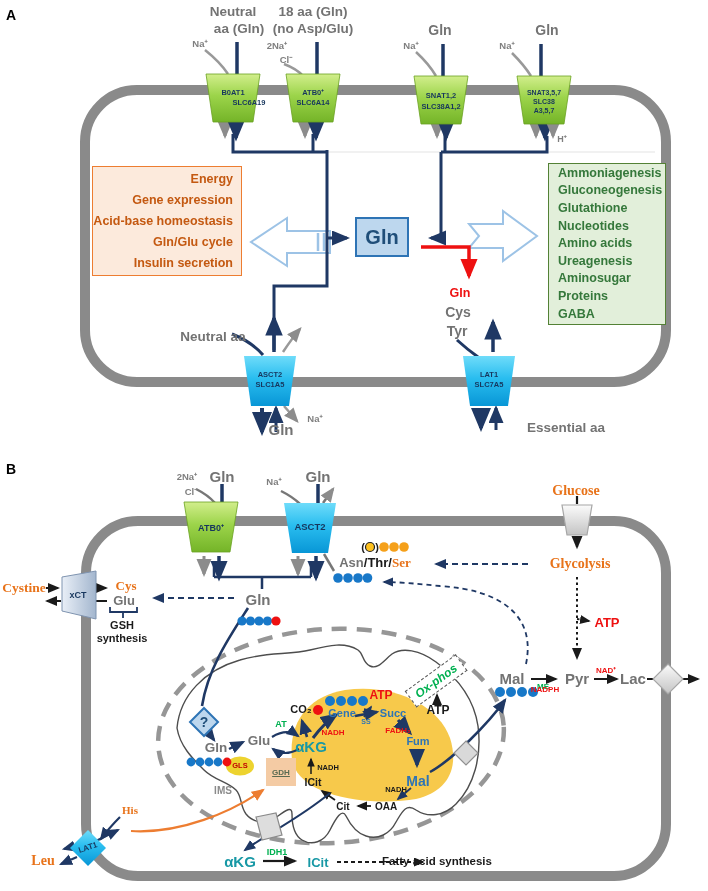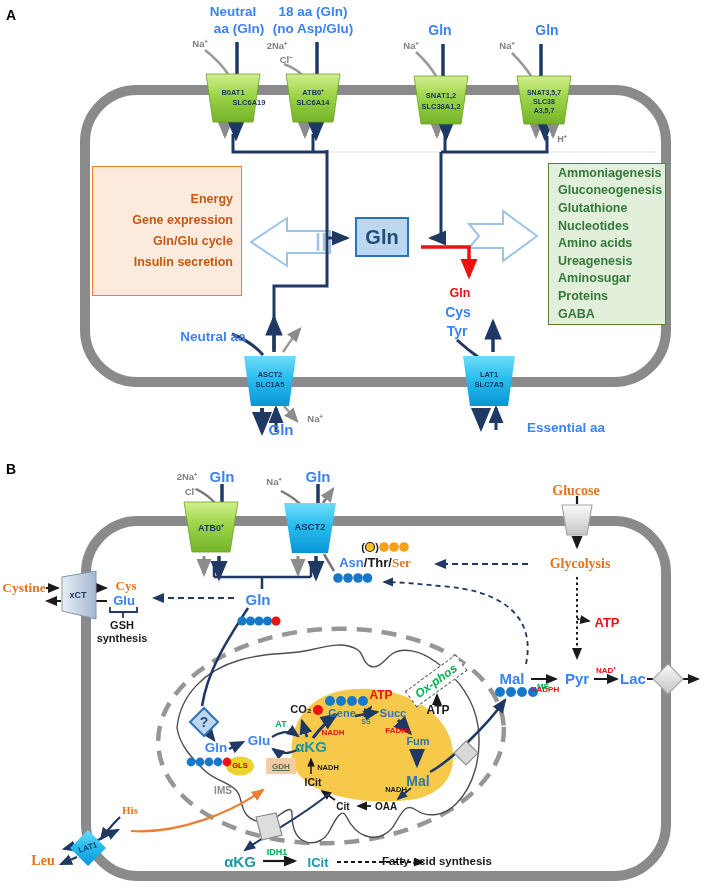--- a/index.html
+++ b/index.html
@@ -1,40 +1,40 @@
 <!DOCTYPE html>
 <html><head>
 <meta charset="utf-8">
 <style>
   html,body{margin:0;padding:0;background:#fff;}
   #fig{position:relative;width:708px;height:891px;background:#fff;overflow:hidden;
        font-family:"Liberation Sans",sans-serif;}
   #fig svg{position:absolute;left:0;top:0;}
   .lbl{position:absolute;transform:translate(-50%,-50%);white-space:nowrap;font-weight:bold;line-height:1;}
-  .blue{color:#3b82f6;}
+  .blue{color:#737373;}
   .navy{color:#17365D;}
   .gray{color:#7F7F7F;}
   .orange{color:#E8731A;font-family:Liberation Serif, serif;}
   .red{color:#EE1111;}
   .teal{color:#1798A5;}
   .green{color:#00B050;}
   .black{color:#1a1a1a;}
   .panel-letter{font-size:14px;color:#000;transform:none;}
-  .fn-box{position:absolute;left:92px;top:166px;width:150px;height:130px;
+  .fn-box{position:absolute;left:92px;top:166px;width:150px;height:110px;
           background:#FCEADC;border:1.6px solid #ED7D31;display:flex;flex-direction:column;
           justify-content:center;align-items:flex-end;padding-right:8px;box-sizing:border-box;}
   .fn-box span{color:#C45911;font-weight:bold;font-size:12.5px;line-height:21px;}
   .pr-box{position:absolute;left:548px;top:163px;width:118px;height:162px;
           background:#E2EFDA;border:1.6px solid #538135;display:flex;flex-direction:column;
           justify-content:center;align-items:flex-start;padding-left:9px;box-sizing:border-box;}
   .pr-box span{color:#35783B;font-weight:bold;font-size:12.5px;line-height:17.6px;text-align:center;}
   .gln-hub{position:absolute;left:355px;top:217px;width:54px;height:40px;background:#BDD7EE;
            border:2.5px solid #2E74B5;display:flex;align-items:center;justify-content:center;
            font-size:20px;font-weight:bold;color:#1F4E79;box-sizing:border-box;}
-  .gdh-box{position:absolute;left:266px;top:758px;width:30px;height:16px;background:#F4CBA4;
+  .gdh-box{position:absolute;left:266px;top:758px;width:30px;height:28px;background:#F4CBA4;
            display:flex;align-items:center;justify-content:center;font-size:8px;font-weight:bold;color:#5B6B52;text-decoration:underline;}
   .oxphos{position:absolute;left:436px;top:681px;transform:translate(-50%,-50%) rotate(-36deg);
           background:#fff;border:1px dashed #555;padding:2px 6px;font-size:12px;font-style:italic;
           font-weight:bold;color:#00B050;white-space:nowrap;}
 </style>
 </head>
 <body>
 
 <div id="fig">
 
@@ -344,20 +344,21 @@
 <div class="lbl navy" style="left:313px;top:103px;font-size:7.5px">SLC6A14</div>
 <div class="lbl navy" style="left:441px;top:96px;font-size:7.5px">SNAT1,2</div>
 <div class="lbl navy" style="left:441px;top:107px;font-size:7.5px">SLC38A1,2</div>
 <div class="lbl navy" style="left:544px;top:92px;font-size:7px">SNAT3,5,7</div>
 <div class="lbl navy" style="left:544px;top:101px;font-size:7px">SLC38</div>
 <div class="lbl navy" style="left:544px;top:110px;font-size:7px">A3,5,7</div>
 
 <div class="fn-box">
   <span>Energy</span>
   <span>Gene expression</span>
+  <span>Acid-base homeostasis</span>
   <span>Gln/Glu cycle</span>
   <span>Insulin secretion</span>
 </div>
 <div class="pr-box">
   <span>Ammoniagenesis</span>
   <span>Gluconeogenesis</span>
   <span>Glutathione</span>
   <span>Nucleotides</span>
   <span>Amino acids</span>
   <span>Ureagenesis</span>

